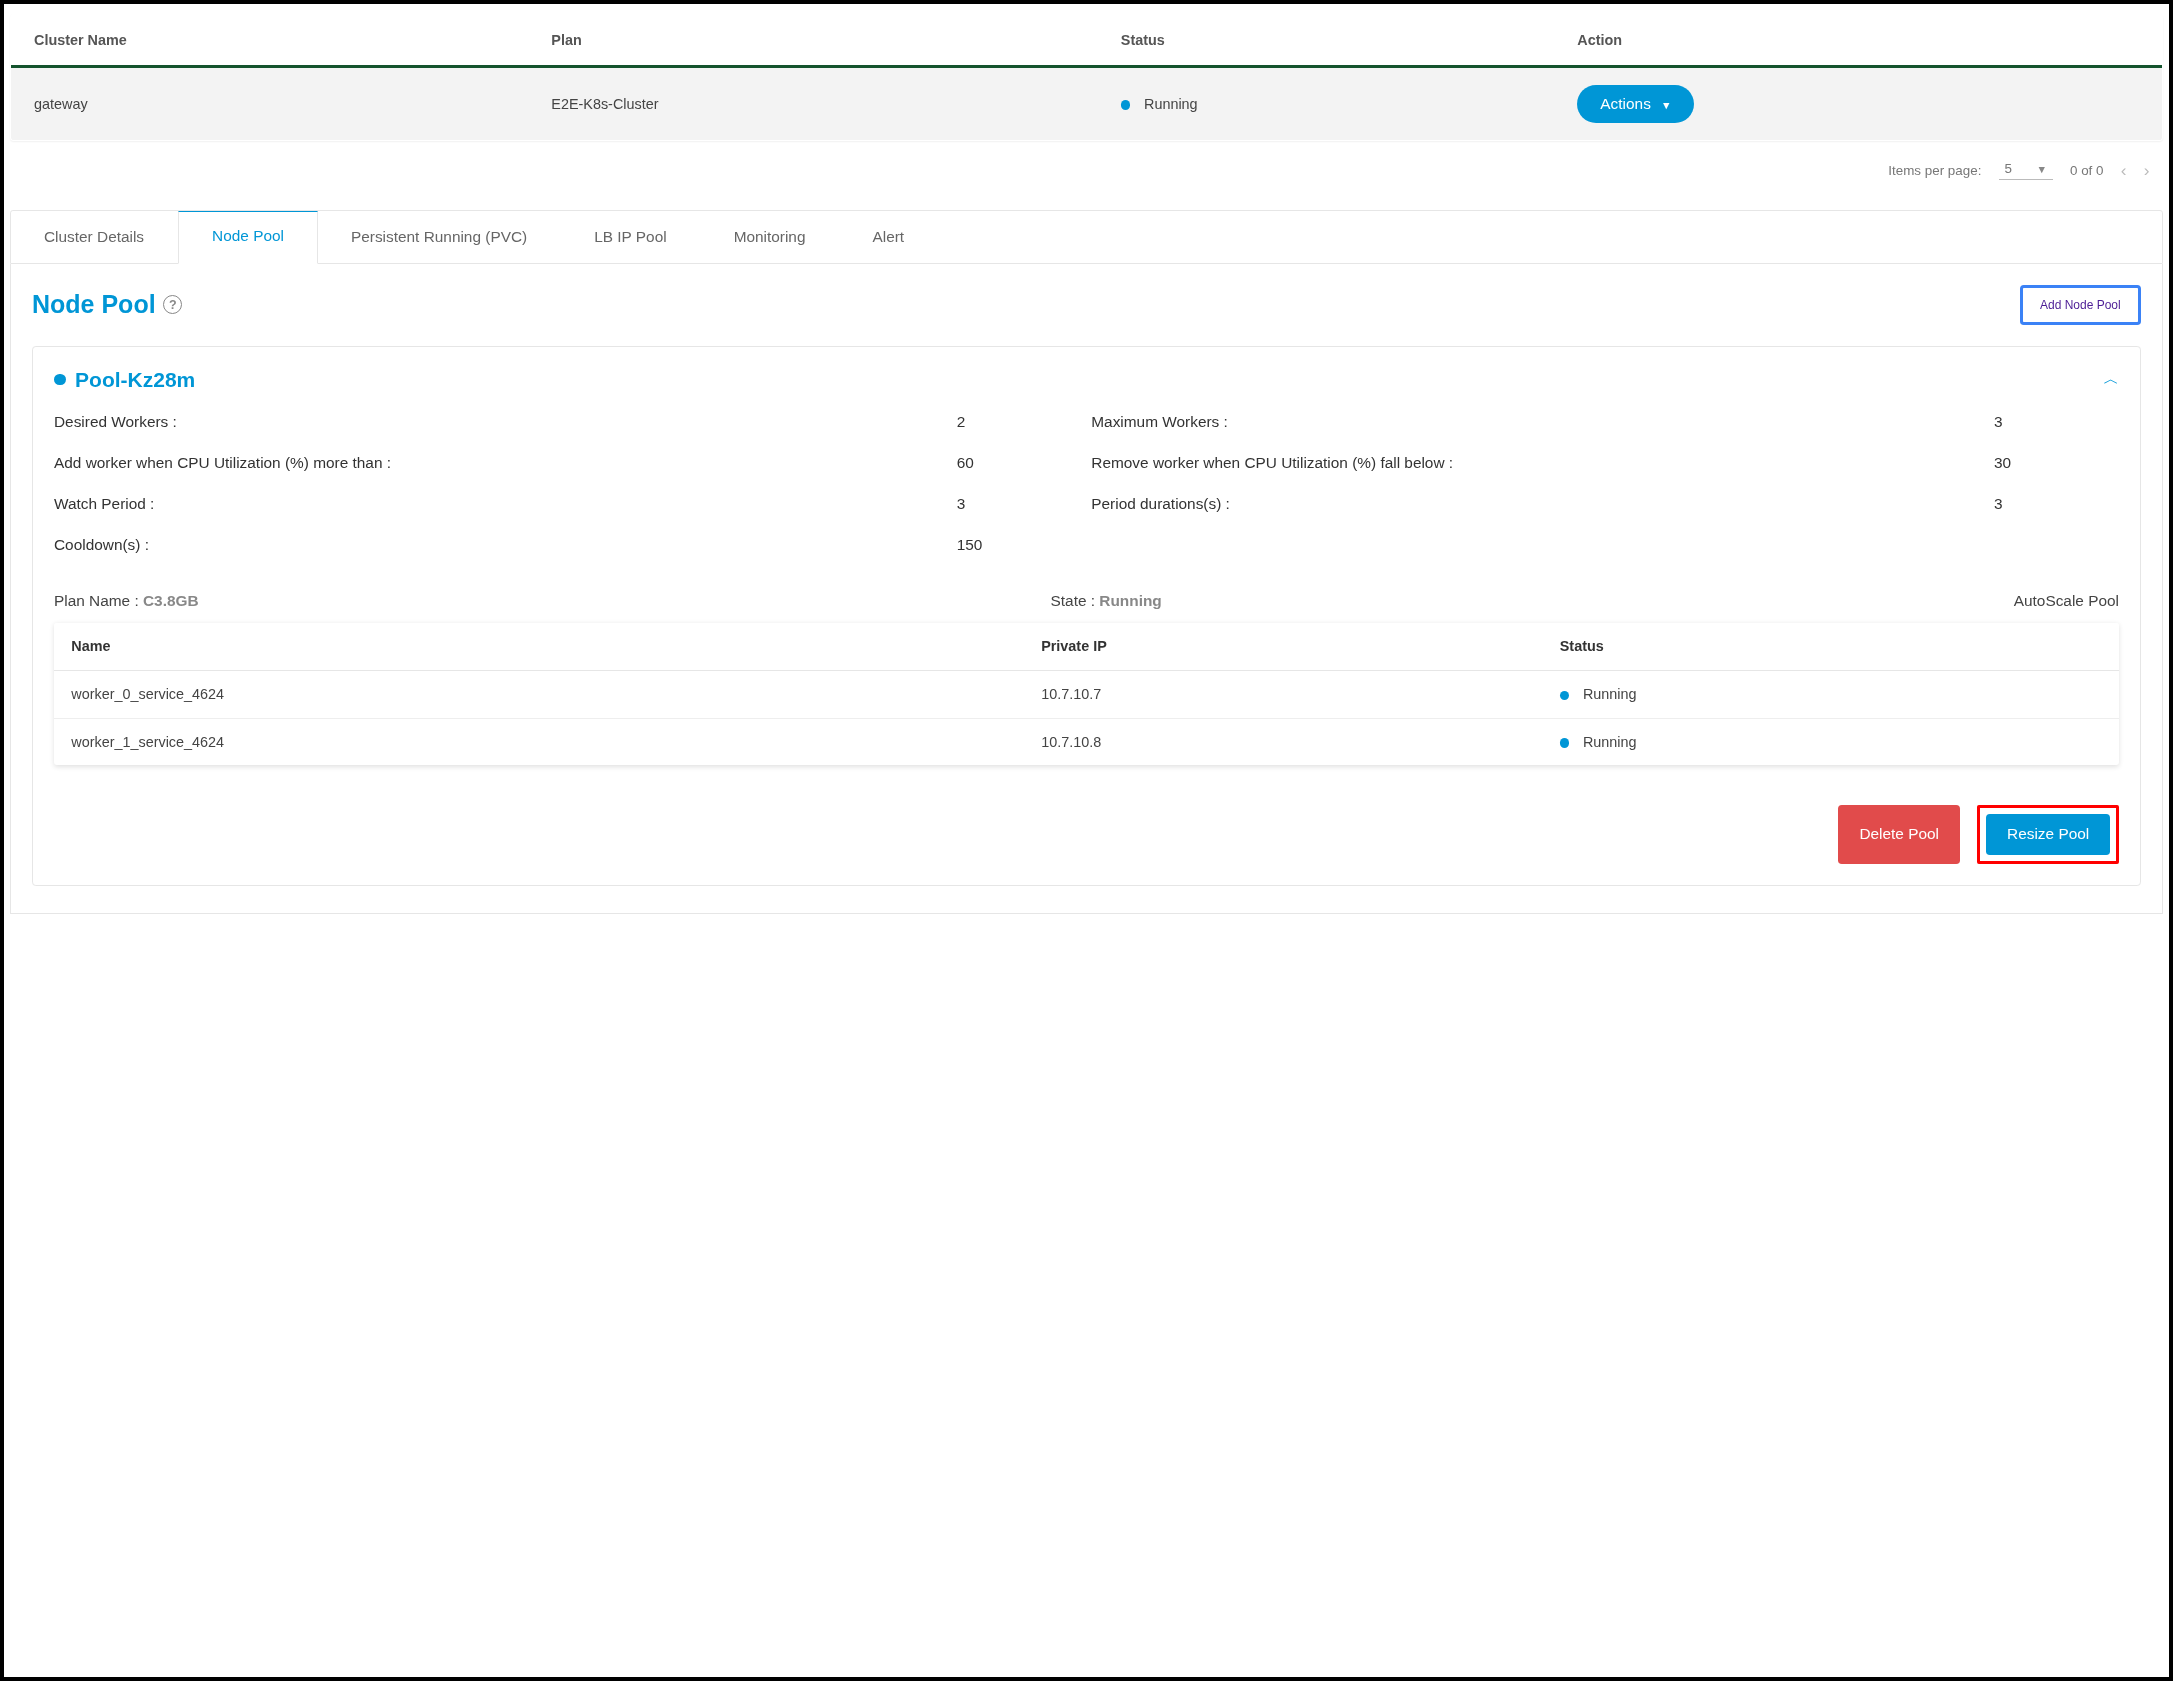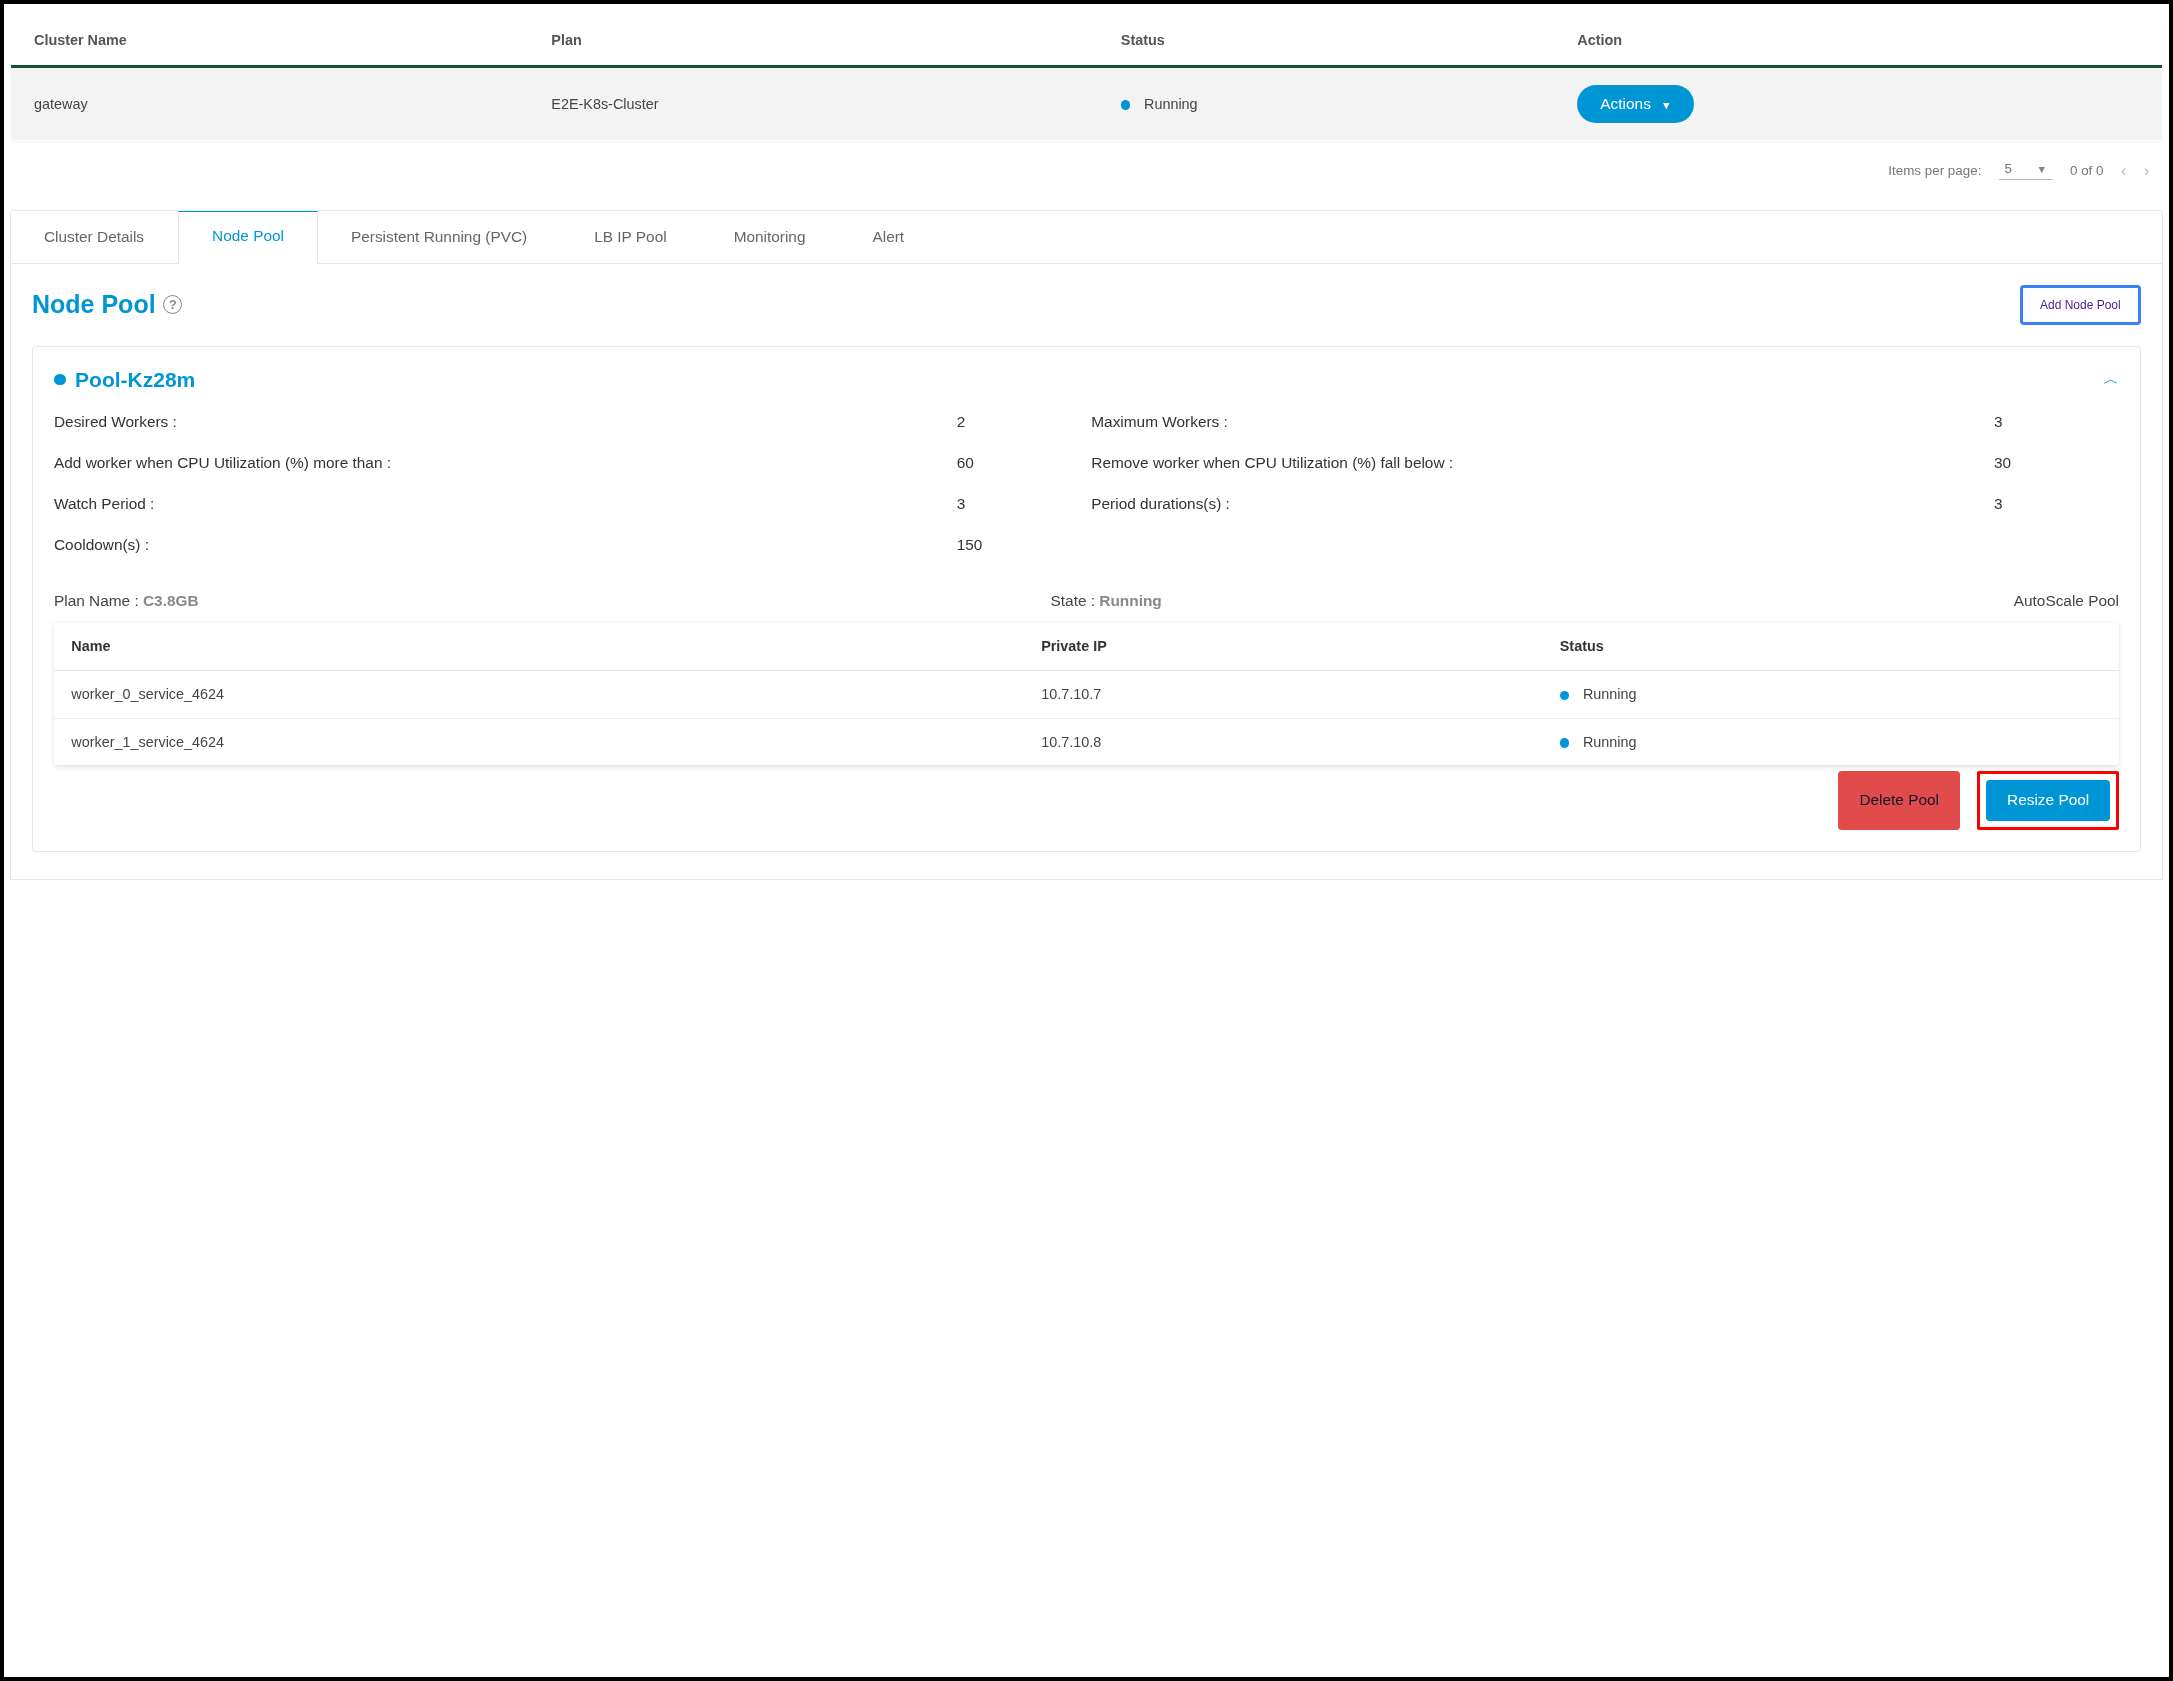--- a/index.html
+++ b/index.html
@@ -202,21 +202,21 @@
     margin-bottom: 13.4px;
   }
   .pool-meta .muted { color: #888; font-weight: 600; }
 
   .workers-table {
     width: 100%;
     border-collapse: collapse;
     box-shadow: 0 1.9px 5.8px rgba(0,0,0,0.12);
     border-radius: 2.9px;
     overflow: hidden;
-    margin-bottom: 2px;
+    margin-bottom: 36px;
   }
   .workers-table th {
     text-align: left;
     font-weight: 700;
     color: #333;
     font-size: 14.4px;
     padding: 15.4px 17.3px;
     border-bottom: 1px solid #e6e6e6;
     background: #fff;
   }
@@ -228,21 +228,21 @@
   }
 
   .pool-actions {
     display: flex;
     justify-content: flex-end;
     gap: 17.3px;
     padding: 3.8px 0 21px;
   }
   .btn-danger {
     background: #e14b4b;
-    color: #0f172a;
+    color: #ffffff;
     border: none;
     padding: 11.5px 21px;
     border-radius: 3.8px;
     font-size: 15.4px;
     cursor: pointer;
   }
   .btn-primary {
     background: #0096d6;
     color: #fff;
     border: none;

